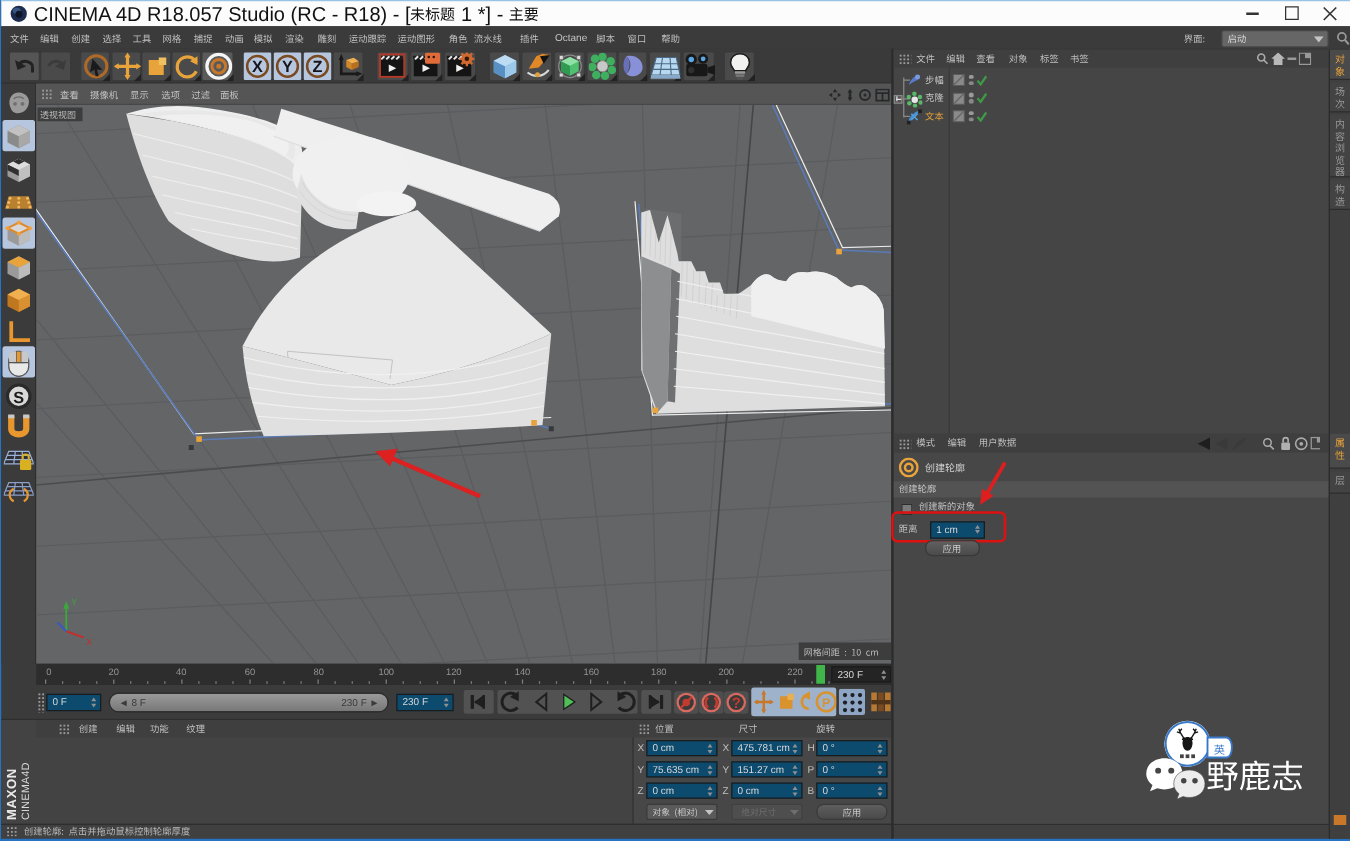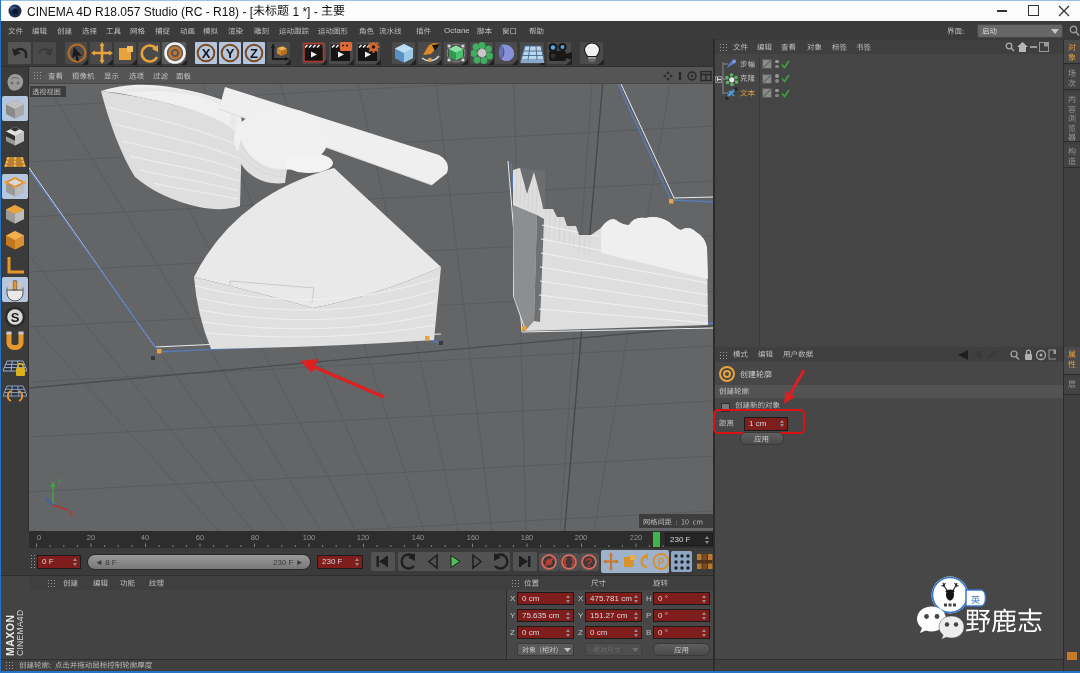--- a/index.html
+++ b/index.html
@@ -1,35 +1,35 @@
 <!DOCTYPE html>
 <html><head><meta charset="utf-8"><style>
 *{margin:0;padding:0;box-sizing:border-box}
 html,body{width:1080px;height:673px;overflow:hidden;background:#3b3b3b;
  font-family:"Liberation Sans",sans-serif;}
 .abs{position:absolute}
 #win{position:relative;width:1080px;height:673px;background:#3b3b3b;
  border-left:1px solid #2573c2;border-right:1px solid #2573c2;}
 .grip{background-image:radial-gradient(circle,#9a9a9a 30%,transparent 34%);
  background-size:3px 3px;}
-.fld{position:absolute;background:#7f1d1d;border:1px solid #1b1b1b;color:#d8d8d8;
+.fld{position:absolute;background:#0c4a6e;border:1px solid #1b1b1b;color:#d8d8d8;
  font-size:8px;line-height:10px;padding:1px 0 0 4px}
 .spin{position:absolute;right:1px;top:1px;width:8px;height:100%}
 .spin b,.spin u{position:absolute;left:2px;width:0;height:0;border-left:2.6px solid transparent;border-right:2.6px solid transparent}
 .spin b{top:1px;border-bottom:3.6px solid #909090}
 .spin u{top:5.8px;border-top:3.6px solid #909090}
 </style></head><body>
 <div id="win">
     <div class="abs" style="left:0;top:0;width:1080px;height:21px;background:#fcfcfc;border-top:1px solid #99c2e4"></div>
     <svg class="abs" style="left:7px;top:4px" width="14" height="14">
       <circle cx="7" cy="7" r="6.5" fill="#1d2c4e"></circle>
       <ellipse cx="5.4" cy="4.6" rx="3.2" ry="2.4" fill="#3d5a8a" opacity="0.9"></ellipse>
       <circle cx="7.2" cy="7.4" r="2.8" fill="#0d1527"></circle>
     </svg>
-    <div class="abs" style="left:26px;top:4px;font-size:12px;color:#111;white-space:nowrap">CINEMA 4D R18.057 Studio (RC - R18) - [<svg width="36.0" height="13.8" viewBox="0 0 36.0 13.8" style="display:inline-block;vertical-align:-2.2px;overflow:visible" fill="#111">
+    <div class="abs" style="left:26px;top:4px;font-size:16px;color:#111;white-space:nowrap">CINEMA 4D R18.057 Studio (RC - R18) - [<svg width="36.0" height="13.8" viewBox="0 0 36.0 13.8" style="display:inline-block;vertical-align:-2.2px;overflow:visible" fill="#111">
         <path transform="translate(0.0,10.8) scale(0.012000,-0.012000)" d="M459 839V676H133V602H459V429H62V355H416C326 226 174 101 34 39C51 24 76 -5 89 -24C221 44 362 163 459 296V-80H538V300C636 166 778 42 911 -25C924 -5 949 25 966 40C826 101 673 226 581 355H942V429H538V602H874V676H538V839Z"></path>
         <path transform="translate(12.0,10.8) scale(0.012000,-0.012000)" d="M466 764V693H902V764ZM779 325C826 225 873 95 888 16L957 41C940 120 892 247 843 345ZM491 342C465 236 420 129 364 57C381 49 411 28 425 18C479 94 529 211 560 327ZM422 525V454H636V18C636 5 632 1 617 0C604 0 557 -1 505 1C515 -22 526 -54 529 -76C599 -76 645 -74 674 -62C703 -49 712 -26 712 17V454H956V525ZM202 840V628H49V558H186C153 434 88 290 24 215C38 196 58 165 66 145C116 209 165 314 202 422V-79H277V444C311 395 351 333 368 301L412 360C392 388 306 498 277 531V558H408V628H277V840Z"></path>
         <path transform="translate(24.0,10.8) scale(0.012000,-0.012000)" d="M176 615H380V539H176ZM176 743H380V668H176ZM108 798V484H450V798ZM695 530C688 271 668 143 458 77C471 65 488 42 494 27C722 103 751 248 758 530ZM730 186C793 141 870 75 908 33L954 79C914 120 835 183 774 226ZM124 302C119 157 100 37 33 -41C49 -49 77 -68 88 -78C125 -30 149 28 164 98C254 -35 401 -58 614 -58H936C940 -39 952 -9 963 6C905 4 660 4 615 4C495 5 395 11 317 43V186H483V244H317V351H501V410H49V351H252V81C222 105 197 136 178 176C183 214 186 255 188 298ZM540 636V215H603V579H841V219H907V636H719C731 664 744 699 757 733H955V794H499V733H681C672 700 661 664 650 636Z"></path>
       </svg> 1 *] - <svg width="24.0" height="13.8" viewBox="0 0 24.0 13.8" style="display:inline-block;vertical-align:-2.2px;overflow:visible" fill="#111">
         <path transform="translate(0.0,10.8) scale(0.012000,-0.012000)" d="M374 795C435 750 505 686 545 640H103V567H459V347H149V274H459V27H56V-46H948V27H540V274H856V347H540V567H897V640H572L620 675C580 722 499 790 435 836Z"></path>
         <path transform="translate(12.0,10.8) scale(0.012000,-0.012000)" d="M672 232C639 174 593 129 532 93C459 111 384 127 310 141C331 168 355 199 378 232ZM119 645V386H386C372 358 355 328 336 298H54V232H291C256 183 219 137 186 101C271 85 354 68 433 49C335 15 211 -4 59 -13C72 -30 84 -57 90 -78C279 -62 428 -33 541 22C668 -12 778 -47 860 -80L924 -22C844 8 739 40 623 71C680 113 724 166 755 232H947V298H422C438 324 453 350 466 375L420 386H888V645H647V730H930V797H69V730H342V645ZM413 730H576V645H413ZM190 583H342V447H190ZM413 583H576V447H413ZM647 583H814V447H647Z"></path>
       </svg></div>
     <div class="abs" style="left:996px;top:10px;width:10px;height:1.5px;background:#333"></div>
     <div class="abs" style="left:1027px;top:5px;width:11px;height:11px;border:1.3px solid #333"></div>
     <svg class="abs" style="left:1057px;top:4.5px" width="12" height="12">

